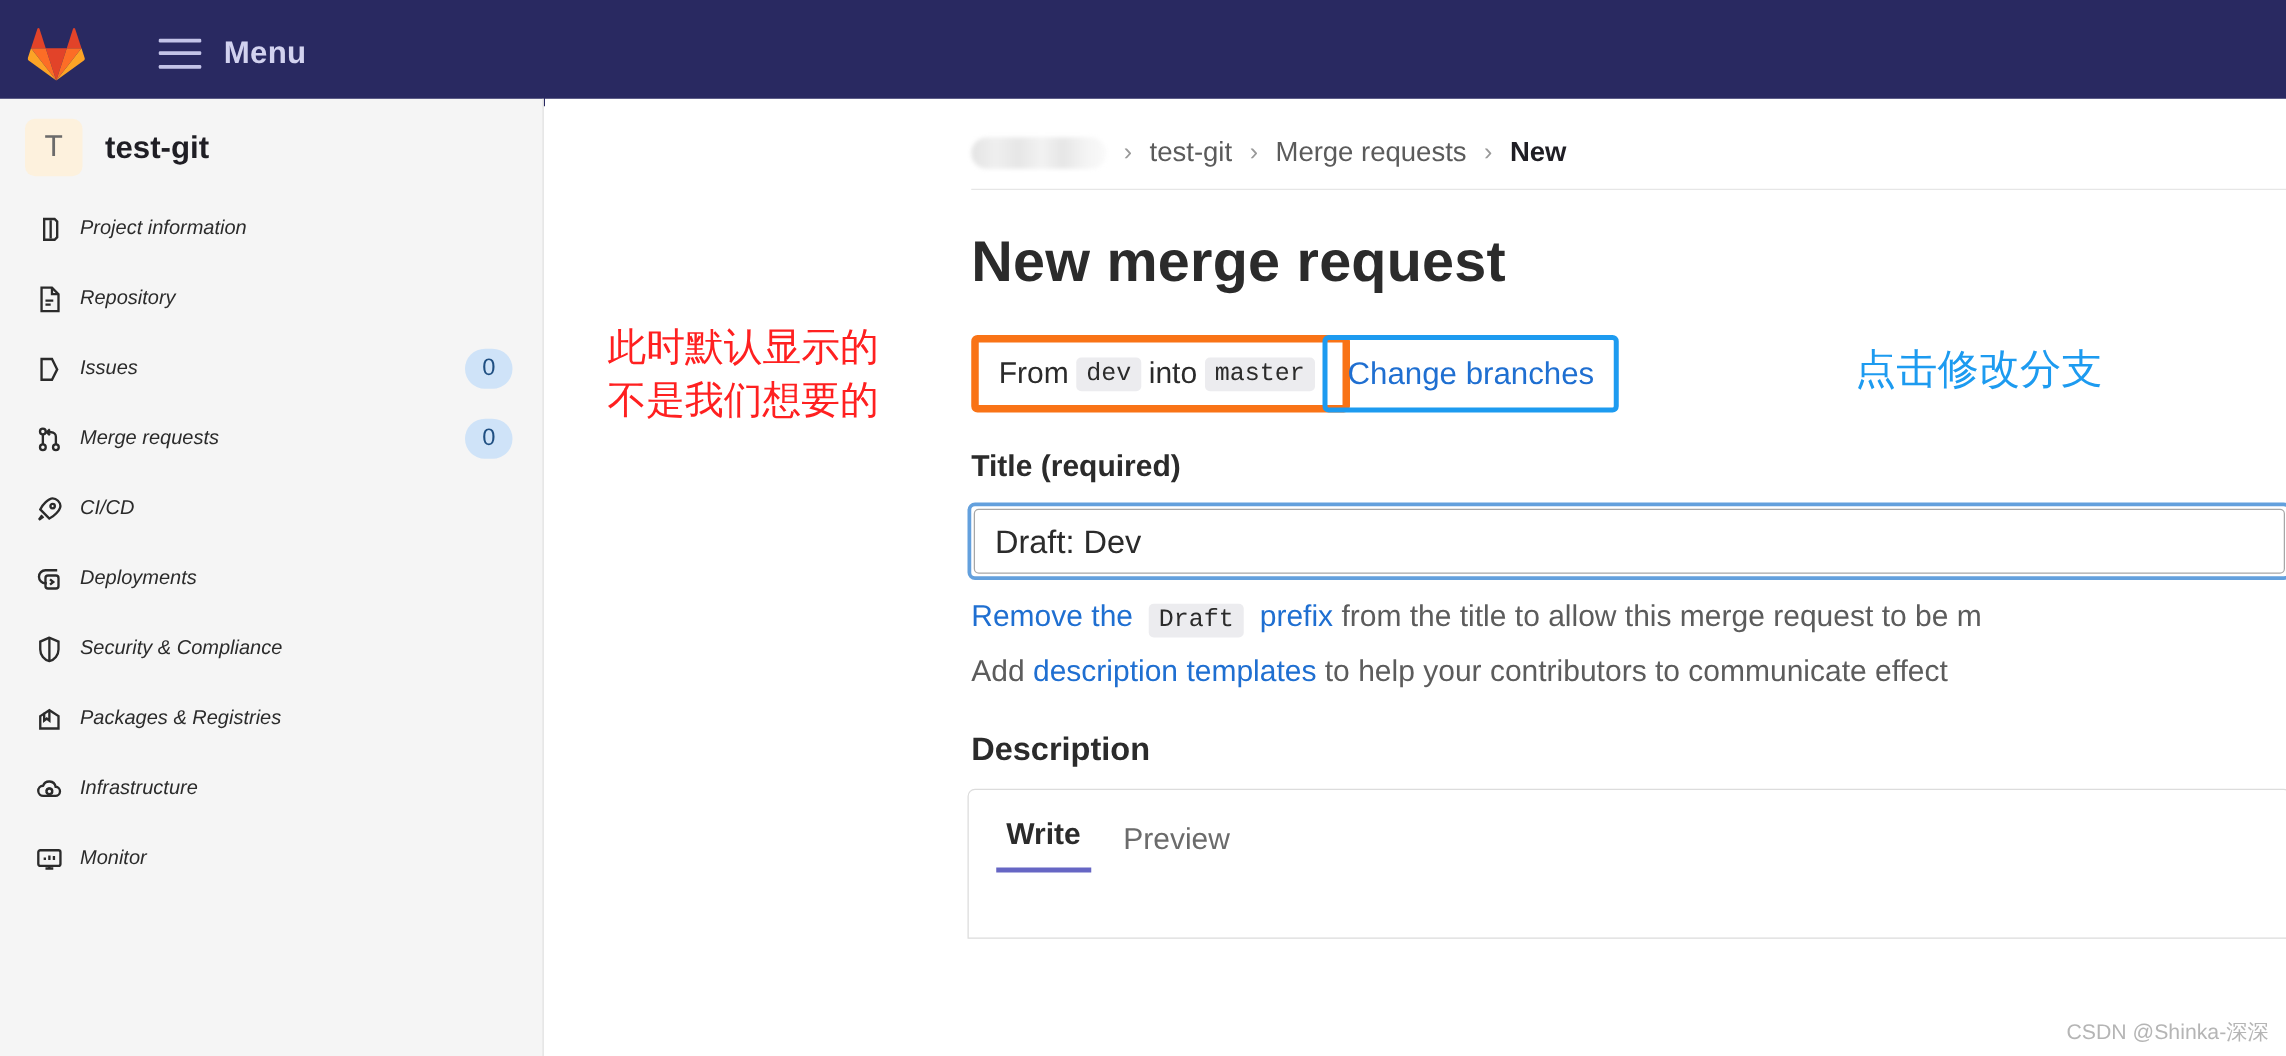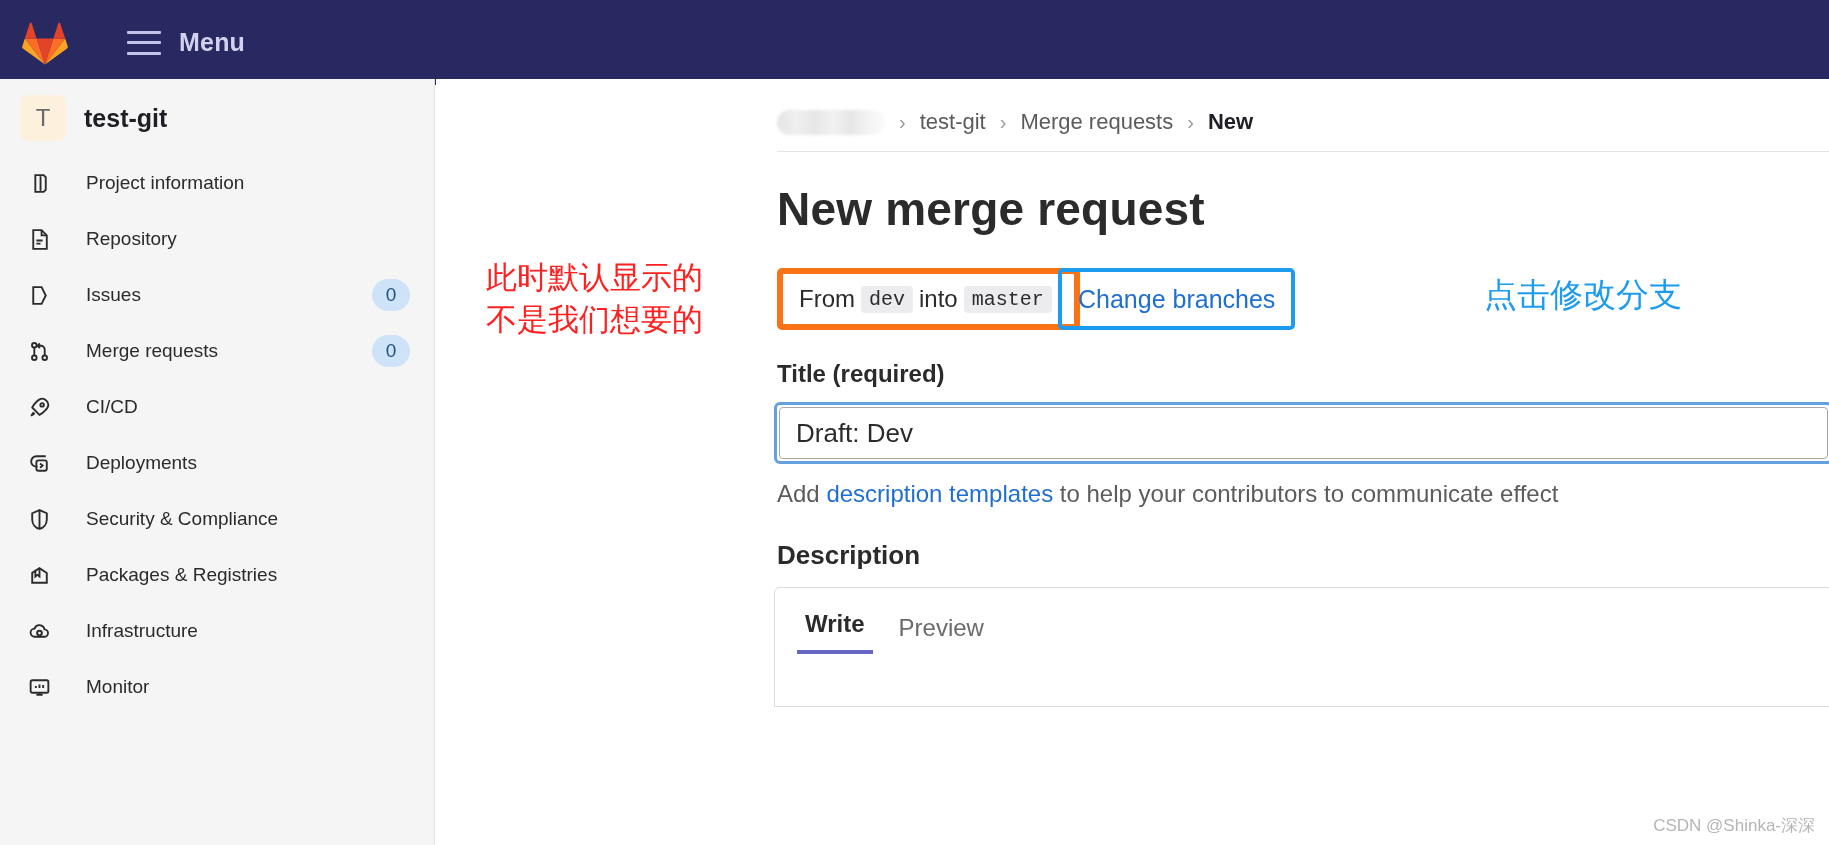--- a/index.html
+++ b/index.html
@@ -55,21 +55,21 @@
     height: 56px; padding-left: 24px; padding-right: 24px;
     cursor: pointer; position: relative;
   }
   .nav-ico {
     width: 30px; height: 30px; flex: 0 0 30px;
     display: flex; align-items: center; justify-content: center;
     color: #2b2b2b;
   }
   .nav-ico svg { width: 25px; height: 25px; display:block; }
   .nav-label {
-    margin-left: 32px; font-size: 19px; color: #2b2b2b; white-space: nowrap;
+    margin-left: 10px; font-size: 16px; color: #2b2b2b; white-space: nowrap; font-style: italic;
   }
   .nav-badge {
     margin-left: auto;
     min-width: 38px; height: 32px; padding: 0 11px;
     background: #cfe3f8; color: #1f4f82;
     border-radius: 16px; font-size: 19px;
     display: flex; align-items: center; justify-content: center;
   }
 
   
@@ -357,20 +357,26 @@
       <div>此时默认显示的</div>
       <div>不是我们想要的</div>
     </div>
     <div class="ann-right">点击修改分支</div>
 
     <div class="field-label">Title (required)</div>
     <div class="title-input-wrap">
       <input class="title-input" type="text" value="Draft: Dev" style="">
     </div>
 
+    <div class="help-line">
+      <span class="help-link">Remove the</span>
+      <span class="code-chip">Draft</span>
+      <span class="help-link">prefix</span>
+      <span>from the title to allow this merge request to be m</span>
+    </div>
 
     <div class="help-line">
       <span>Add</span>
       <span class="help-link">description templates</span>
       <span>to help your contributors to communicate effect</span>
     </div>
 
     <div class="desc-label">Description</div>
     <div class="desc-box">
       <div class="tabs">

